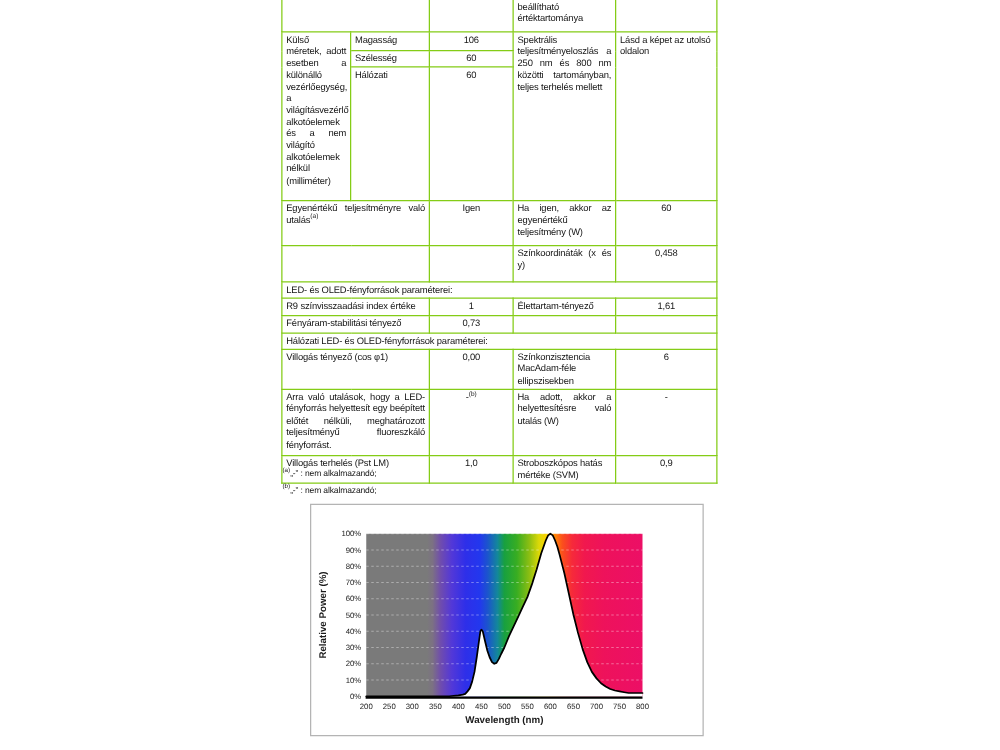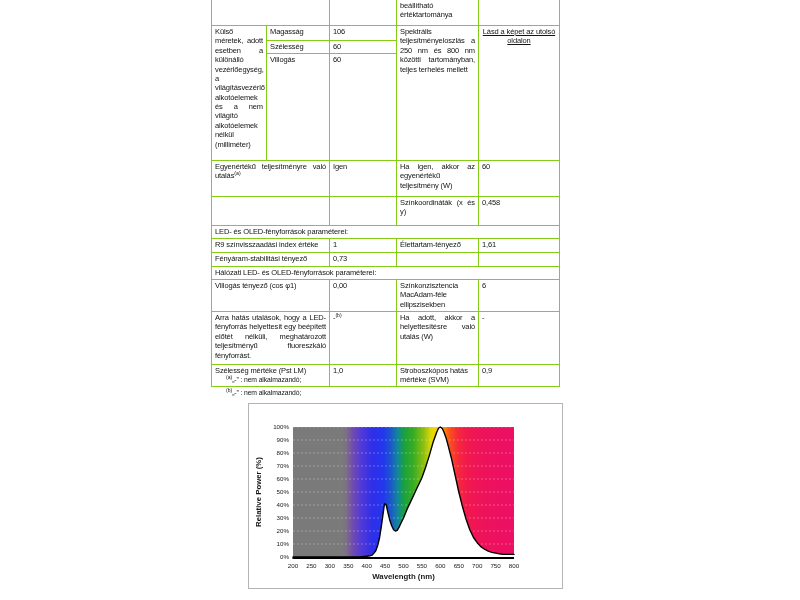--- a/index.html
+++ b/index.html
@@ -1,27 +1,27 @@
 <!DOCTYPE html>
 <html><head>
 <meta charset="utf-8">
 <style>
   html,body{margin:0;padding:0;background:#ffffff;}
   #page{position:relative;width:800px;height:600px;background:#ffffff;
         font-family:"Liberation Sans",sans-serif;color:#141414;overflow:hidden;}
 
   
-  #doc-table{position:absolute;left:211px;top:0;width:348px;
+  #doc-table{position:absolute;left:225px;top:0;width:348px;
              border-collapse:collapse;table-layout:fixed;
              font-size:7.5px;line-height:1.25;letter-spacing:-0.12px;}
   #doc-table td{border:1px solid #84cc16;padding:1px 3px;vertical-align:top;overflow:hidden;}
   #doc-table td.nt{border-top:none;}
-  .val{margin-top:12px;}
+  .val{text-align:center;margin-top:12px;}
   .just{text-align:justify;}
-  .ctr{text-align:center;text-decoration:underline;}
+  .ctr{}
   td.band{font-weight:normal;}
   sup{font-size:5.2px;vertical-align:super;line-height:0;letter-spacing:0;}
 
   
   .fn{position:absolute;left:226px;font-size:6.8px;letter-spacing:-0.1px;}
   #fn-a{top:376px;}
   #fn-b{top:389px;}
   .fn sup{font-size:5px;}
 
   
@@ -56,21 +56,21 @@
         <td style="height:12px">Magasság</td>
         <td class="val">106</td>
         <td rowspan="3" class="just">Spektrális teljesítményeloszlás a 250 nm és 800 nm közötti tartományban, teljes terhelés mellett</td>
         <td rowspan="3" class="ctr">Lásd a képet az utolsó oldalon</td>
       </tr>
       <tr>
         <td style="height:10px">Szélesség</td>
         <td class="val">60</td>
       </tr>
       <tr>
-        <td style="height:104px">Villogás</td>
+        <td style="height:104px">Hálózati</td>
         <td class="val">60</td>
       </tr>
 
       <tr>
         <td colspan="2" class="just" style="height:33px"><span>Egyenértékű teljesítményre való utalás</span><sup>(a)</sup></td>
         <td class="val">Igen</td>
         <td class="just">Ha igen, akkor az egyenértékű teljesítmény (W)</td>
         <td class="val">60</td>
       </tr>
 
@@ -104,28 +104,28 @@
       </tr>
 
       <tr>
         <td colspan="2" style="height:29px">Villogás tényező (cos φ1)</td>
         <td class="val">0,00</td>
         <td class="just">Színkonzisztencia MacAdam-féle ellipszisekben</td>
         <td class="val">6</td>
       </tr>
 
       <tr>
-        <td colspan="2" class="just" style="height:50px">Arra hatás utalások, hogy a LED-fényforrás helyettesít egy beépített előtét nélküli, meghatározott teljesítményű fluoreszkáló fényforrást.</td>
+        <td colspan="2" class="just" style="height:50px">Arra való utalások, hogy a LED-fényforrás helyettesít egy beépített előtét nélküli, meghatározott teljesítményű fluoreszkáló fényforrást.</td>
         <td class="val"><span>-</span><sup>(b)</sup></td>
         <td class="just">Ha adott, akkor a helyettesítésre való utalás (W)</td>
         <td class="val">-</td>
       </tr>
 
       <tr>
-        <td colspan="2" style="height:17px">Szélesség mértéke (Pst LM)</td>
+        <td colspan="2" style="height:17px">Villogás terhelés (Pst LM)</td>
         <td class="val">1,0</td>
         <td>Stroboszkópos hatás mértéke (SVM)</td>
         <td class="val">0,9</td>
       </tr>
     </tbody>
   </table>
 
   <div id="fn-a" class="fn"><sup>(a)</sup><span>„-” : nem alkalmazandó;</span></div>
   <div id="fn-b" class="fn"><sup>(b)</sup><span>„-” : nem alkalmazandó;</span></div>
 

